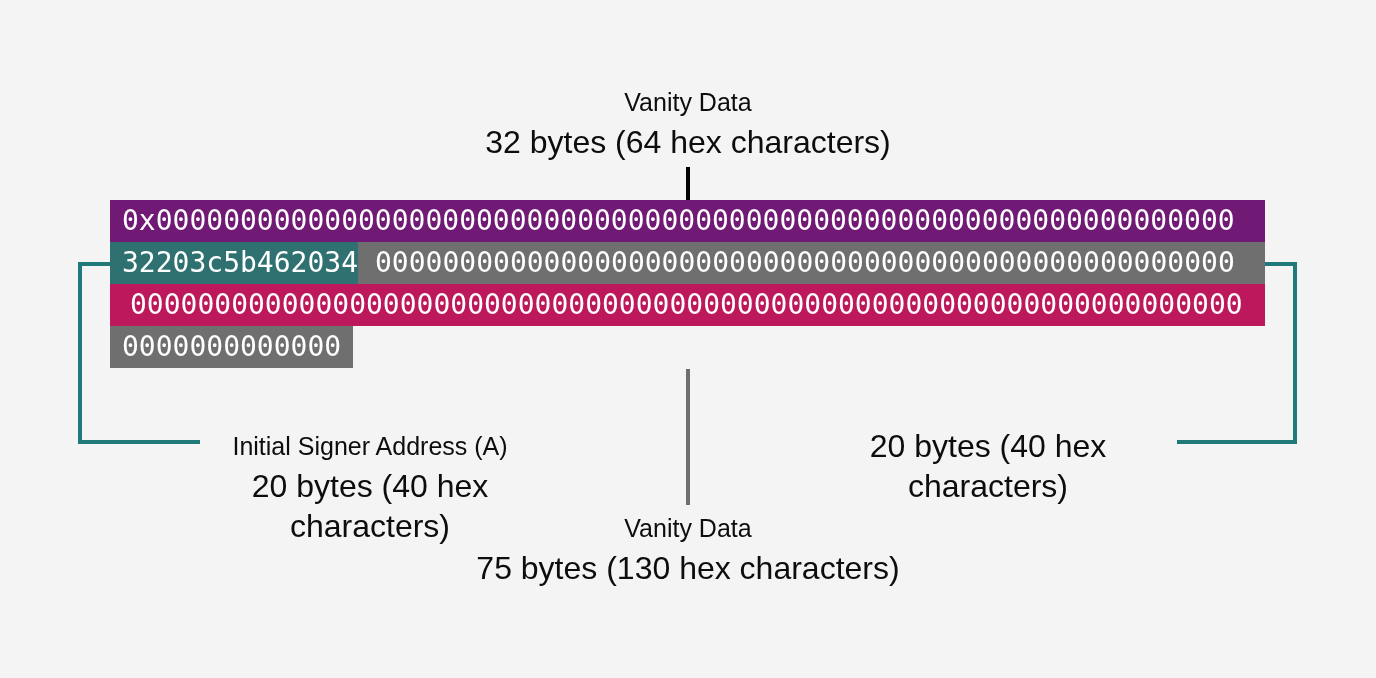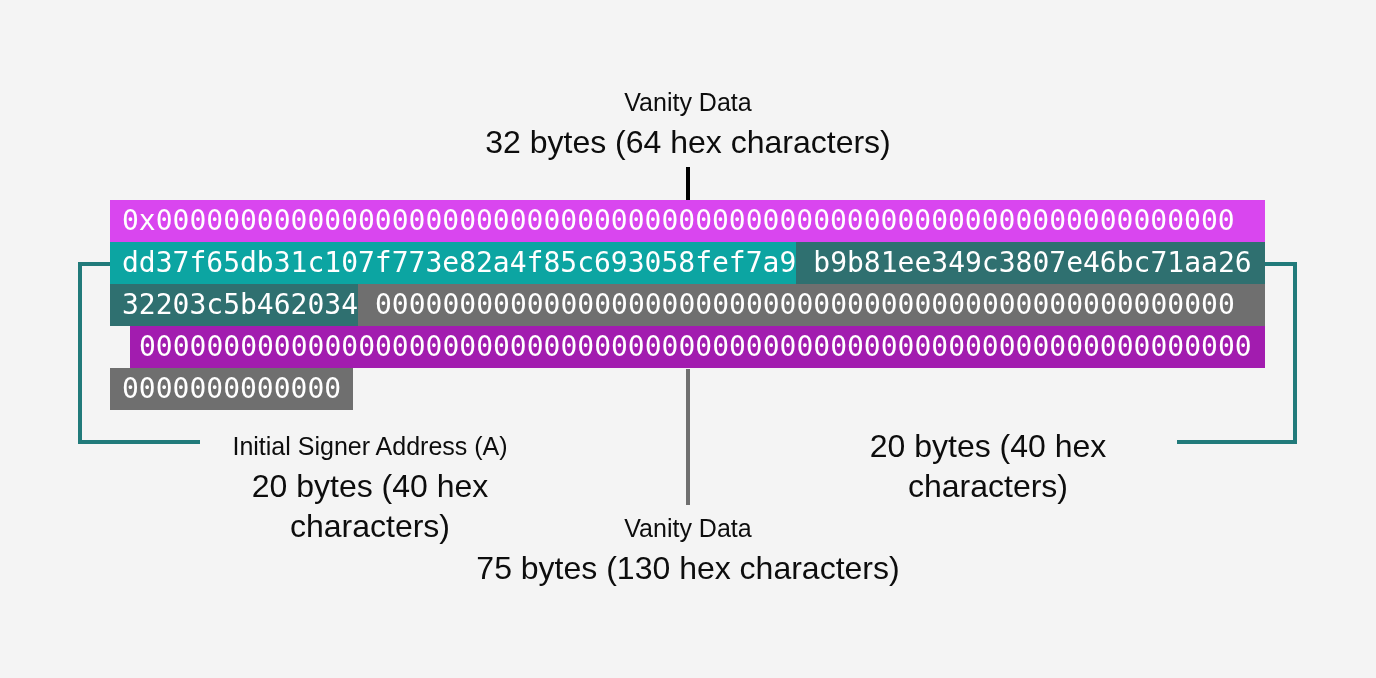--- a/index.html
+++ b/index.html
@@ -14,26 +14,26 @@
   .ann .t{font-weight:400;font-size:25px;line-height:40px;}
   .ann .s{font-weight:400;font-size:32px;line-height:40px;}
   .connector{position:absolute;}
   .hex{
     position:absolute;left:110px;top:200px;width:1155px;
     font-family:"DejaVu Sans Mono",monospace;
     font-size:28px;color:#ffffff;white-space:nowrap;
   }
   .row{height:42px;line-height:42px;}
   .row span{display:inline-block;height:42px;vertical-align:top;}
-  .r1{background:#d946ef;padding-left:12px;}
+  .r1{background:#701a75;padding-left:12px;}
   .r2{background:#2f7070;}
   .seg-a{background:#0ca5a2;padding-left:12px;}
   .r3{background:#6f6f6f;}
   .seg-b2{background:#2f7070;padding-left:12px;}
-  .r4{background:#a21caf;padding-left:9px;margin-left:20px;}
+  .r4{background:#be185d;padding-left:20px;}
   .r5{background:#6f6f6f;padding-left:12px;padding-right:12px;display:inline-block;height:42px;line-height:42px;}
   .gap{width:17px;}
   .line-teal{background:#217a7a;}
   .line-black{background:#000000;}
   .line-gray{background:#6f6f6f;}
 </style>
 </head>
 <body>
 
 <div class="canvas">
@@ -41,23 +41,20 @@
   <div class="ann" style="left:438px;top:82px;width:500px;">
     <div class="t">Vanity Data</div>
     <div class="s">32 bytes (64 hex characters)</div>
   </div>
 
   <div class="connector line-black" style="left:686px;top:167px;width:4px;height:33px;"></div>
 
   <div class="hex">
     <div class="row r1">
       <span>0x0000000000000000000000000000000000000000000000000000000000000000</span>
-    </div>
-    <div class="row r2">
-      <span class="seg-a">dd37f65db31c107f773e82a4f85c693058fef7a9</span><span class="gap"></span><span>b9b81ee349c3807e46bc71aa26</span>
     </div>
     <div class="row r3">
       <span class="seg-b2">32203c5b462034</span><span class="gap"></span><span>000000000000000000000000000000000000000000000000000</span>
     </div>
     <div class="row r4">
       <span>000000000000000000000000000000000000000000000000000000000000000000</span>
     </div>
     <div class="r5">
       <span>0000000000000</span>
     </div>

